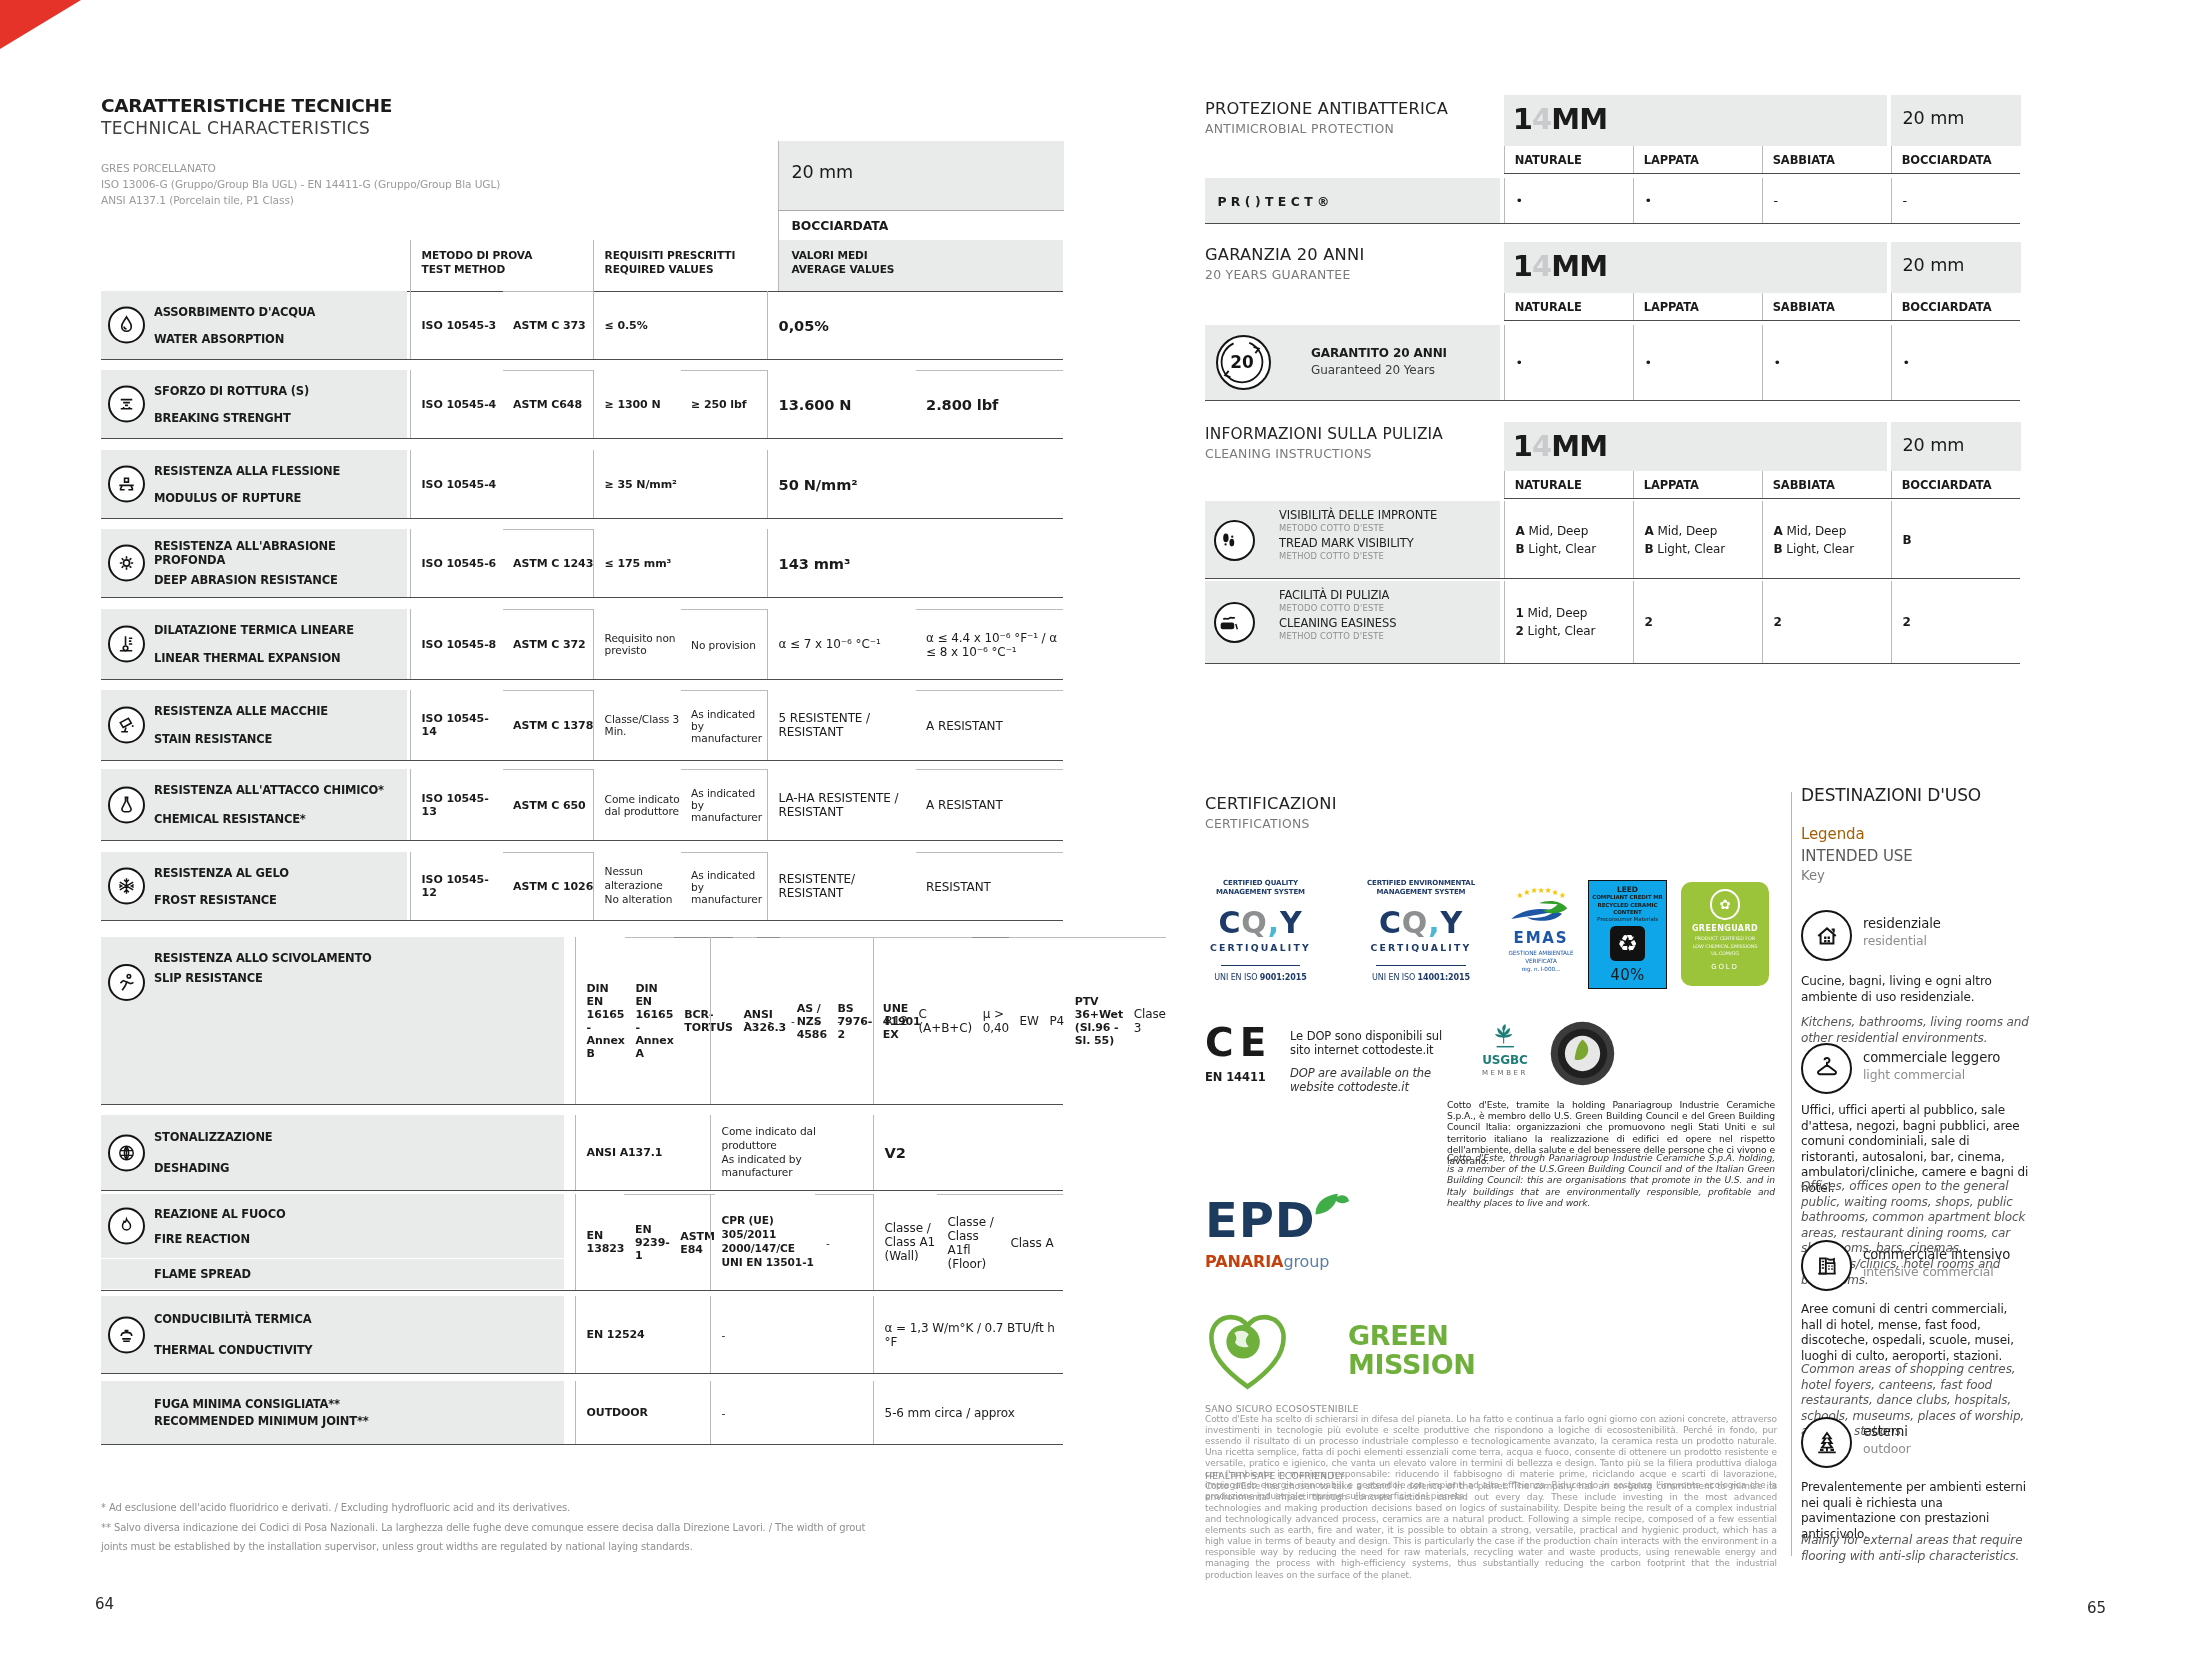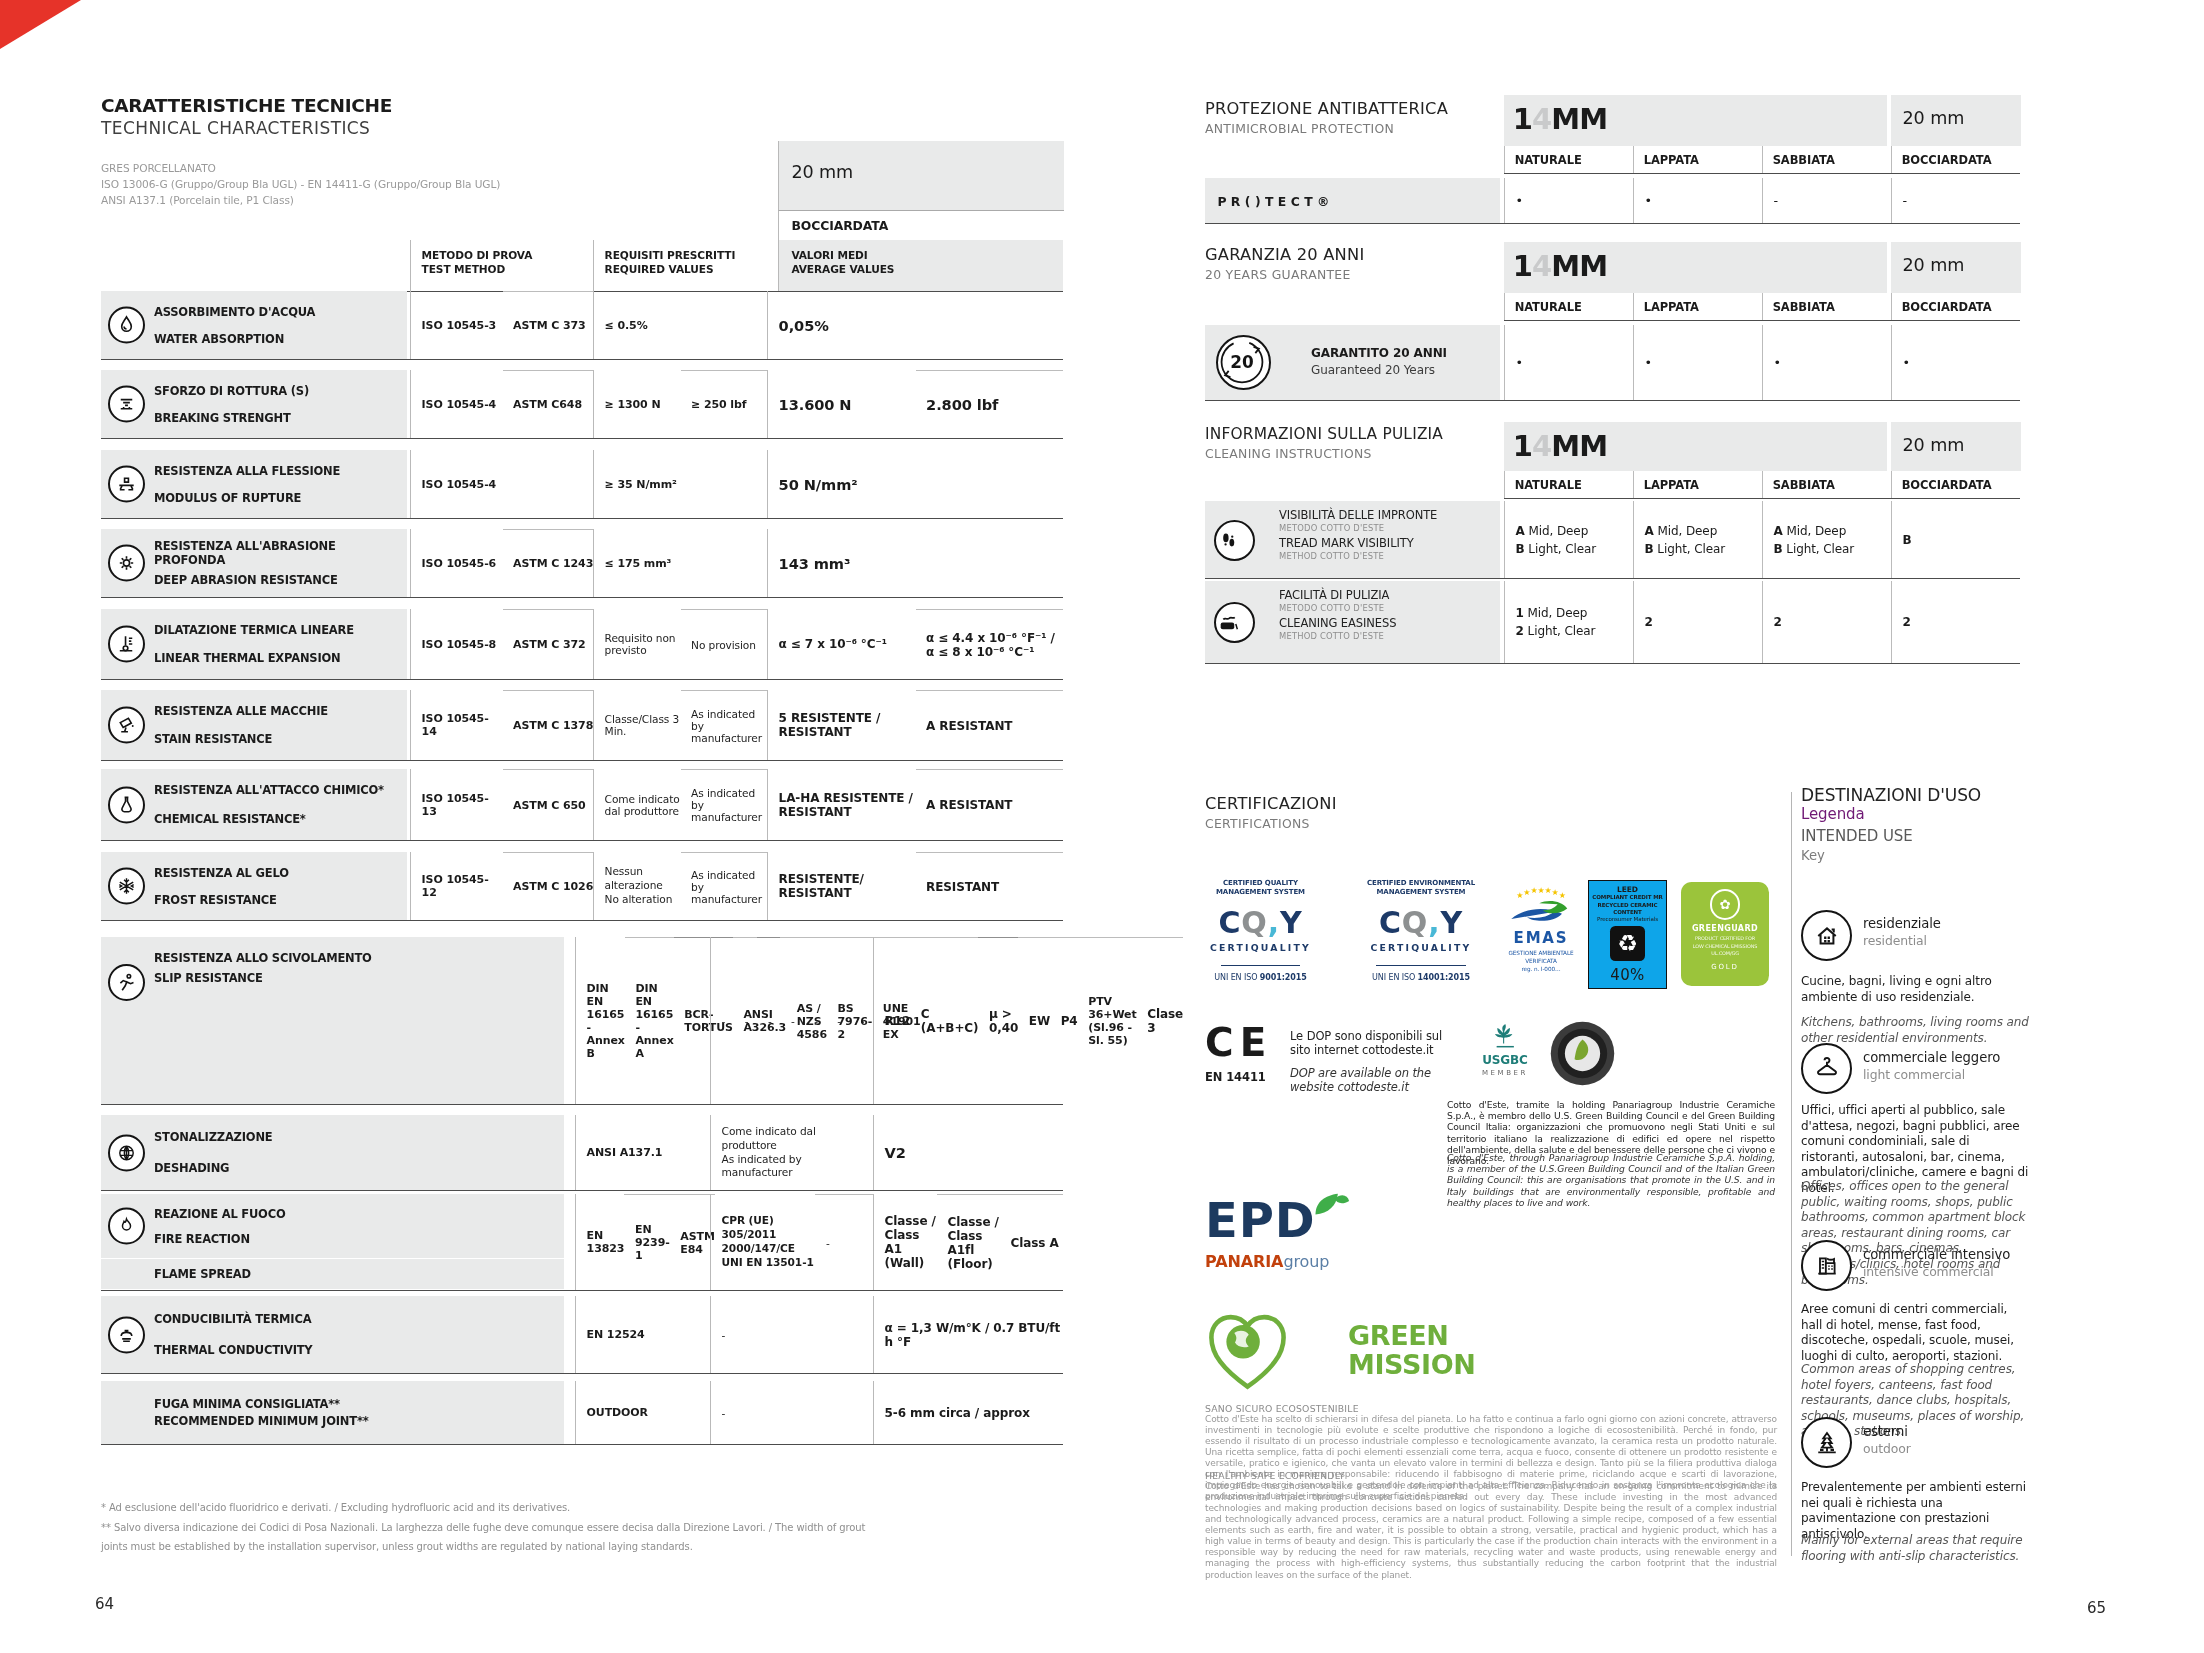--- a/index.html
+++ b/index.html
@@ -36,21 +36,21 @@
   .co{position:absolute;top:0;height:100%;display:flex;flex-direction:row;border-left:0.9px solid #b9b9b9;box-sizing:border-box}
   .cm{left:309px;width:184px}.cr{left:492px;width:174px}.cv{left:666px;width:296px}
   .wide .cm{left:474px;width:135px}.wide .cr{left:609px;width:163px}.wide .cv{left:772px;width:190px}
   .sc{flex:1;display:flex;align-items:center;padding-left:10.6px;box-sizing:border-box}
   .sc+.sc{border-top:0.9px solid #bcbcbc}
   .sep{border-top:1.8px solid #8f8f8f !important}
   .stk{flex-direction:column;align-items:flex-start;justify-content:center;line-height:1.3}
   .b{font-weight:bold;font-size:11px}
   .soft{font-weight:normal;font-size:10.6px;color:#1e1e1e}
   .val{font-weight:bold;font-size:14.6px}
-  .vm{font-weight:bold;font-size:12px}
+  .vm{font-weight:normal;font-size:12px}
   .vs{font-weight:bold;font-size:11px}
   .sp2{flex:2}
   .fnotes{position:absolute;left:101px;top:1498px;width:1023px;font-size:10px;color:#8f8f8f;line-height:1.95}
   .pno{position:absolute;font-size:15px;color:#2a2a2a}
   
   .rt{font-size:16.3px;color:#232323;letter-spacing:0.2px}
   .rs{font-size:12.4px;color:#7a7a7a;letter-spacing:0.3px;margin-top:2.6px}
   .band{position:absolute;background:#e9eaea;box-sizing:border-box}
   .mm14{font-weight:bold;font-size:29px;letter-spacing:-0.9px;padding:7px 0 0 8.8px}
   .mm14 .four{color:#c9cacb}
@@ -106,21 +106,21 @@
   .gbcp.en{font-style:italic;color:#333}
   .epd-name{font-size:48px;font-weight:bold;color:#1d3a5f;letter-spacing:0.9px;line-height:1}
   .epd-brand{font-size:16px;margin-top:8px}
   .epd-brand b{color:#c2410c}
   .epd-brand span{color:#5b7fa6}
   .gm-txt{font-size:27px;font-weight:bold;color:#6faf3c;line-height:1.06;letter-spacing:-0.4px}
   .gm-h{font-size:9.3px;color:#8b8b8b;letter-spacing:0.2px}
   .gm-p{font-size:9px;color:#9a9a9a;line-height:1.23;text-align:justify;width:572px}
   
   .dt1{font-size:17px;color:#232323}
-  .dt2{font-size:15px;color:#701a75;margin-top:0}
+  .dt2{font-size:15px;color:#a16207;margin-top:20px}
   .dt3{font-size:15px;color:#595959;margin-top:3.5px}
   .dt4{font-size:13.2px;color:#7c7c7c;margin-top:3.5px}
   .dicon{position:absolute;width:51px;height:51px;border:2.6px solid #141414;border-radius:50%;display:flex;align-items:center;justify-content:center;background:#fff;box-sizing:border-box}
   .dlab-it{font-size:13.2px;color:#1d1d1d}
   .dlab-en{font-size:12.4px;color:#8d8d8d;margin-top:1.8px}
   .dp{position:absolute;width:229px;font-size:12px;line-height:1.3;color:#1d1d1d}
   .dp.en{font-style:italic;color:#555}
   svg{display:block}
 </style>
 </head>

